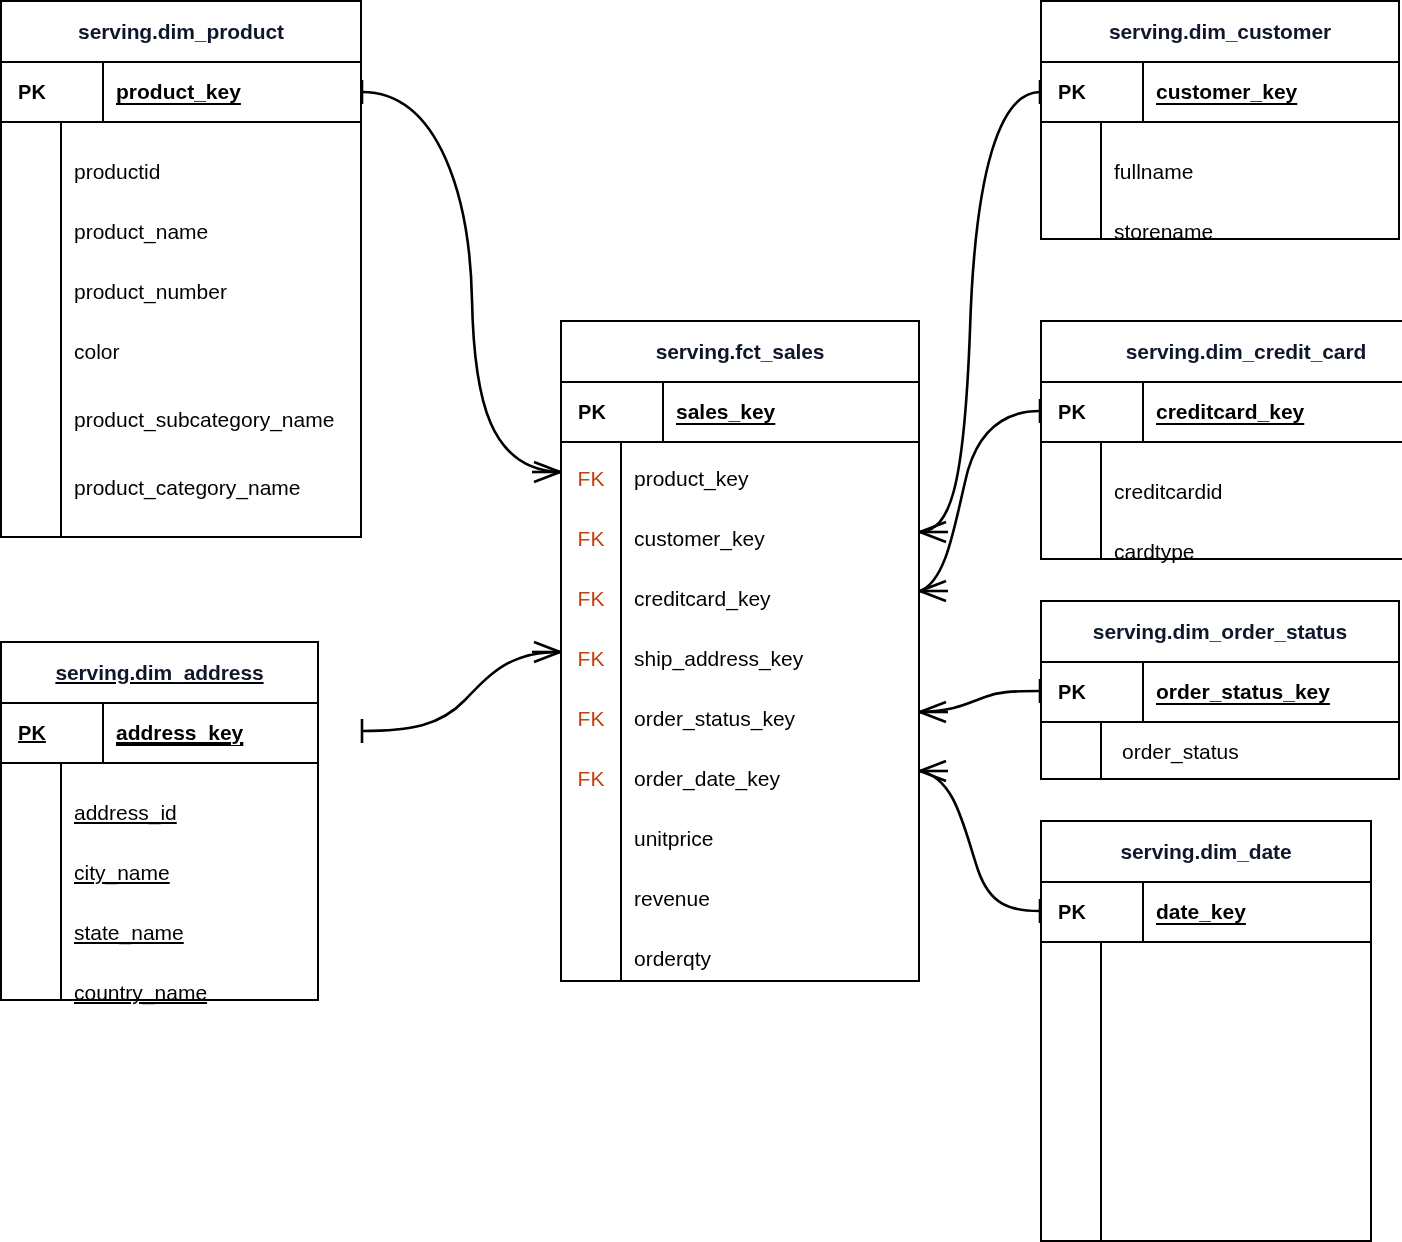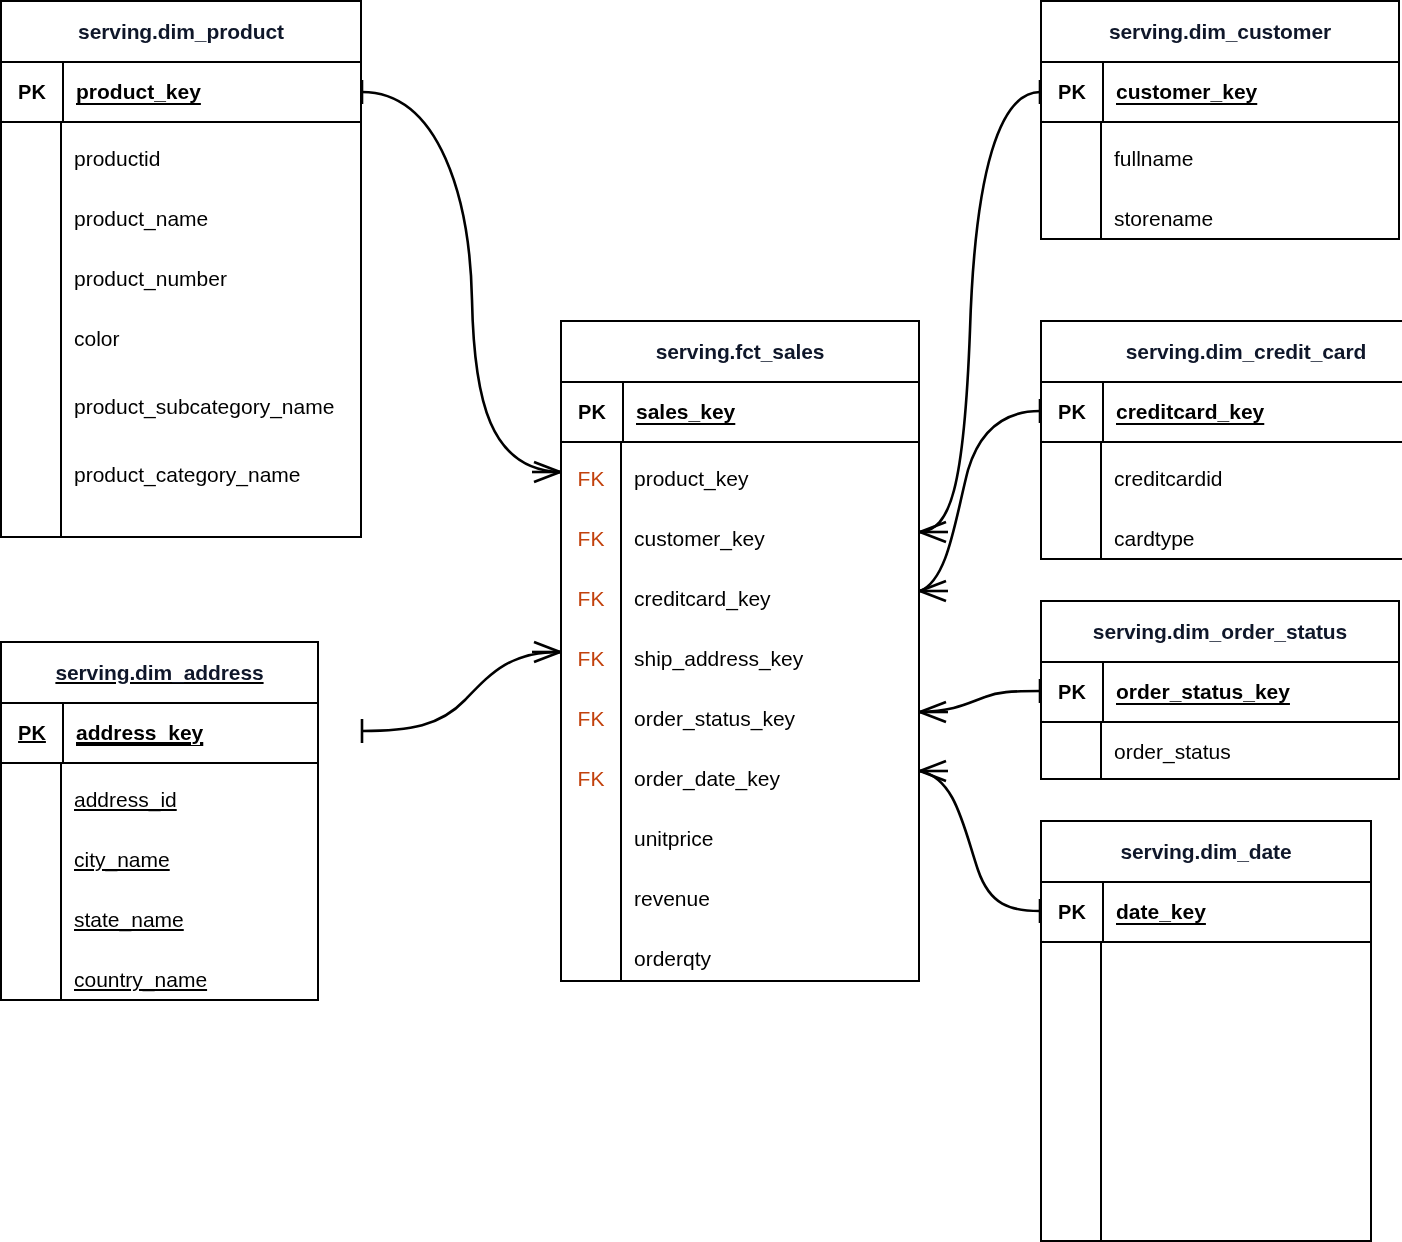--- a/index.html
+++ b/index.html
@@ -41,20 +41,21 @@
     font-size: 21px;
     color: #0f172a;
     letter-spacing: -0.1px;
   }
   .pk-row {
     box-sizing: border-box;
     height: 60px;
     border-bottom: 2px solid #000000;
     display: flex;
     align-items: center;
+    gap: 40px;
   }
   .keycell {
     box-sizing: border-box;
     width: 60px;
     min-width: 60px;
     height: 100%;
     display: flex;
     align-items: center;
     justify-content: center;
     font-weight: bold;
@@ -83,21 +84,21 @@
   }
   .attr-gutter {
     box-sizing: border-box;
     width: 60px;
     min-width: 60px;
     border-right: 2px solid #000000;
   }
   .attr-list {
     flex: 1;
     box-sizing: border-box;
-    padding-top: 6px;
+    padding-top: 19px;
     padding-bottom: 6px;
   }
   .attr-row {
     box-sizing: border-box;
     height: 60px;
     display: flex;
     align-items: center;
     padding-left: 12px;
     font-size: 21px;
     color: #000000;
@@ -305,21 +306,21 @@
   </div>
 
   <div class="entity" style="left:1040px; top:600px; width:360px; height:180px;">
     <div class="ent-title">serving.dim_order_status</div>
     <div class="pk-row">
       <div class="keycell">PK</div>
       <div class="namecell">order_status_key</div>
     </div>
     <div class="attr-body" style="height:57px;">
       <div class="attr-gutter"></div>
-      <div class="attr-list" style="padding-top:0;">
+      <div class="attr-list" style="padding-top:0;margin-left:8px;">
         <div class="attr-row" style="height:57px;">order_status</div>
       </div>
     </div>
   </div>
 
   <div class="entity" style="left:1040px; top:820px; width:332px; height:422px;">
     <div class="ent-title">serving.dim_date</div>
     <div class="pk-row">
       <div class="keycell">PK</div>
       <div class="namecell">date_key</div>

